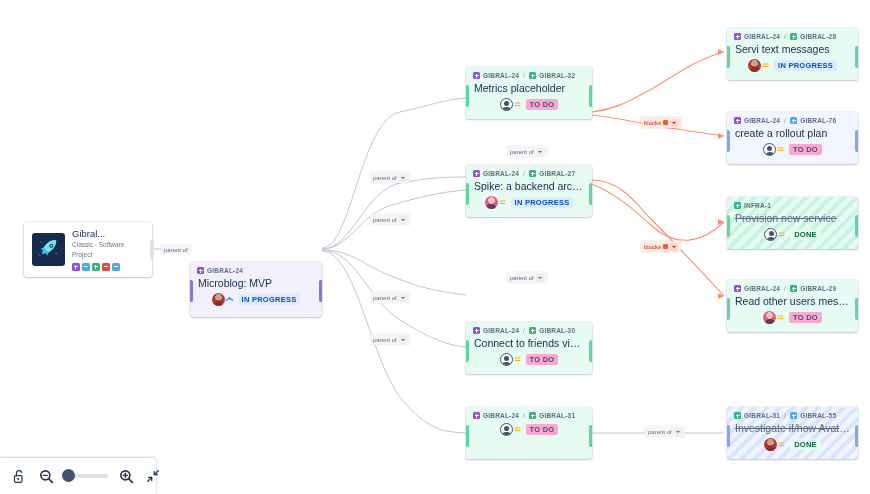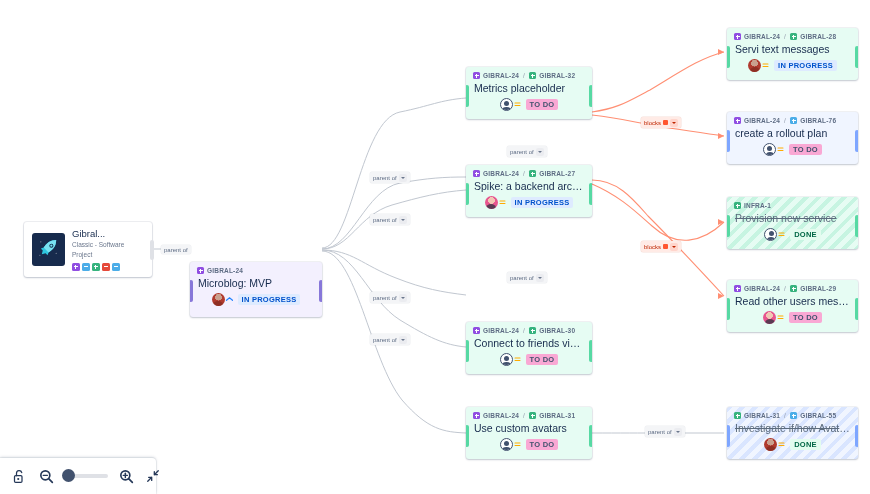--- a/index.html
+++ b/index.html
@@ -317,21 +317,20 @@
   <div class="node n-green" style="left:466px;top:407px;width:126px;height:52px;">
     <div class="accent"></div>
     <div class="accent-r"></div>
     <div class="keys">
       <span class="tico tico-epic vert"></span>
       <span>GIBRAL-24</span>
       <span class="sep">/</span>
       <span class="tico tico-story vert"></span>
       <span>GIBRAL-31</span>
     </div>
-    <div class="summary">Use custom avatars</div>
     <div class="footer">
       <span class="av av-generic"></span>
       <span class="footer-right">
         <svg class="pri" width="9" height="9" viewBox="0 0 12 12">
           <rect x="2" y="3.2" width="8" height="1.5" rx=".7" fill="#ffab00"></rect>
           <rect x="2" y="6.6" width="8" height="1.5" rx=".7" fill="#ffab00"></rect>
         </svg>
         <span class="status st-todo">TO DO</span>
       </span>
     </div>

